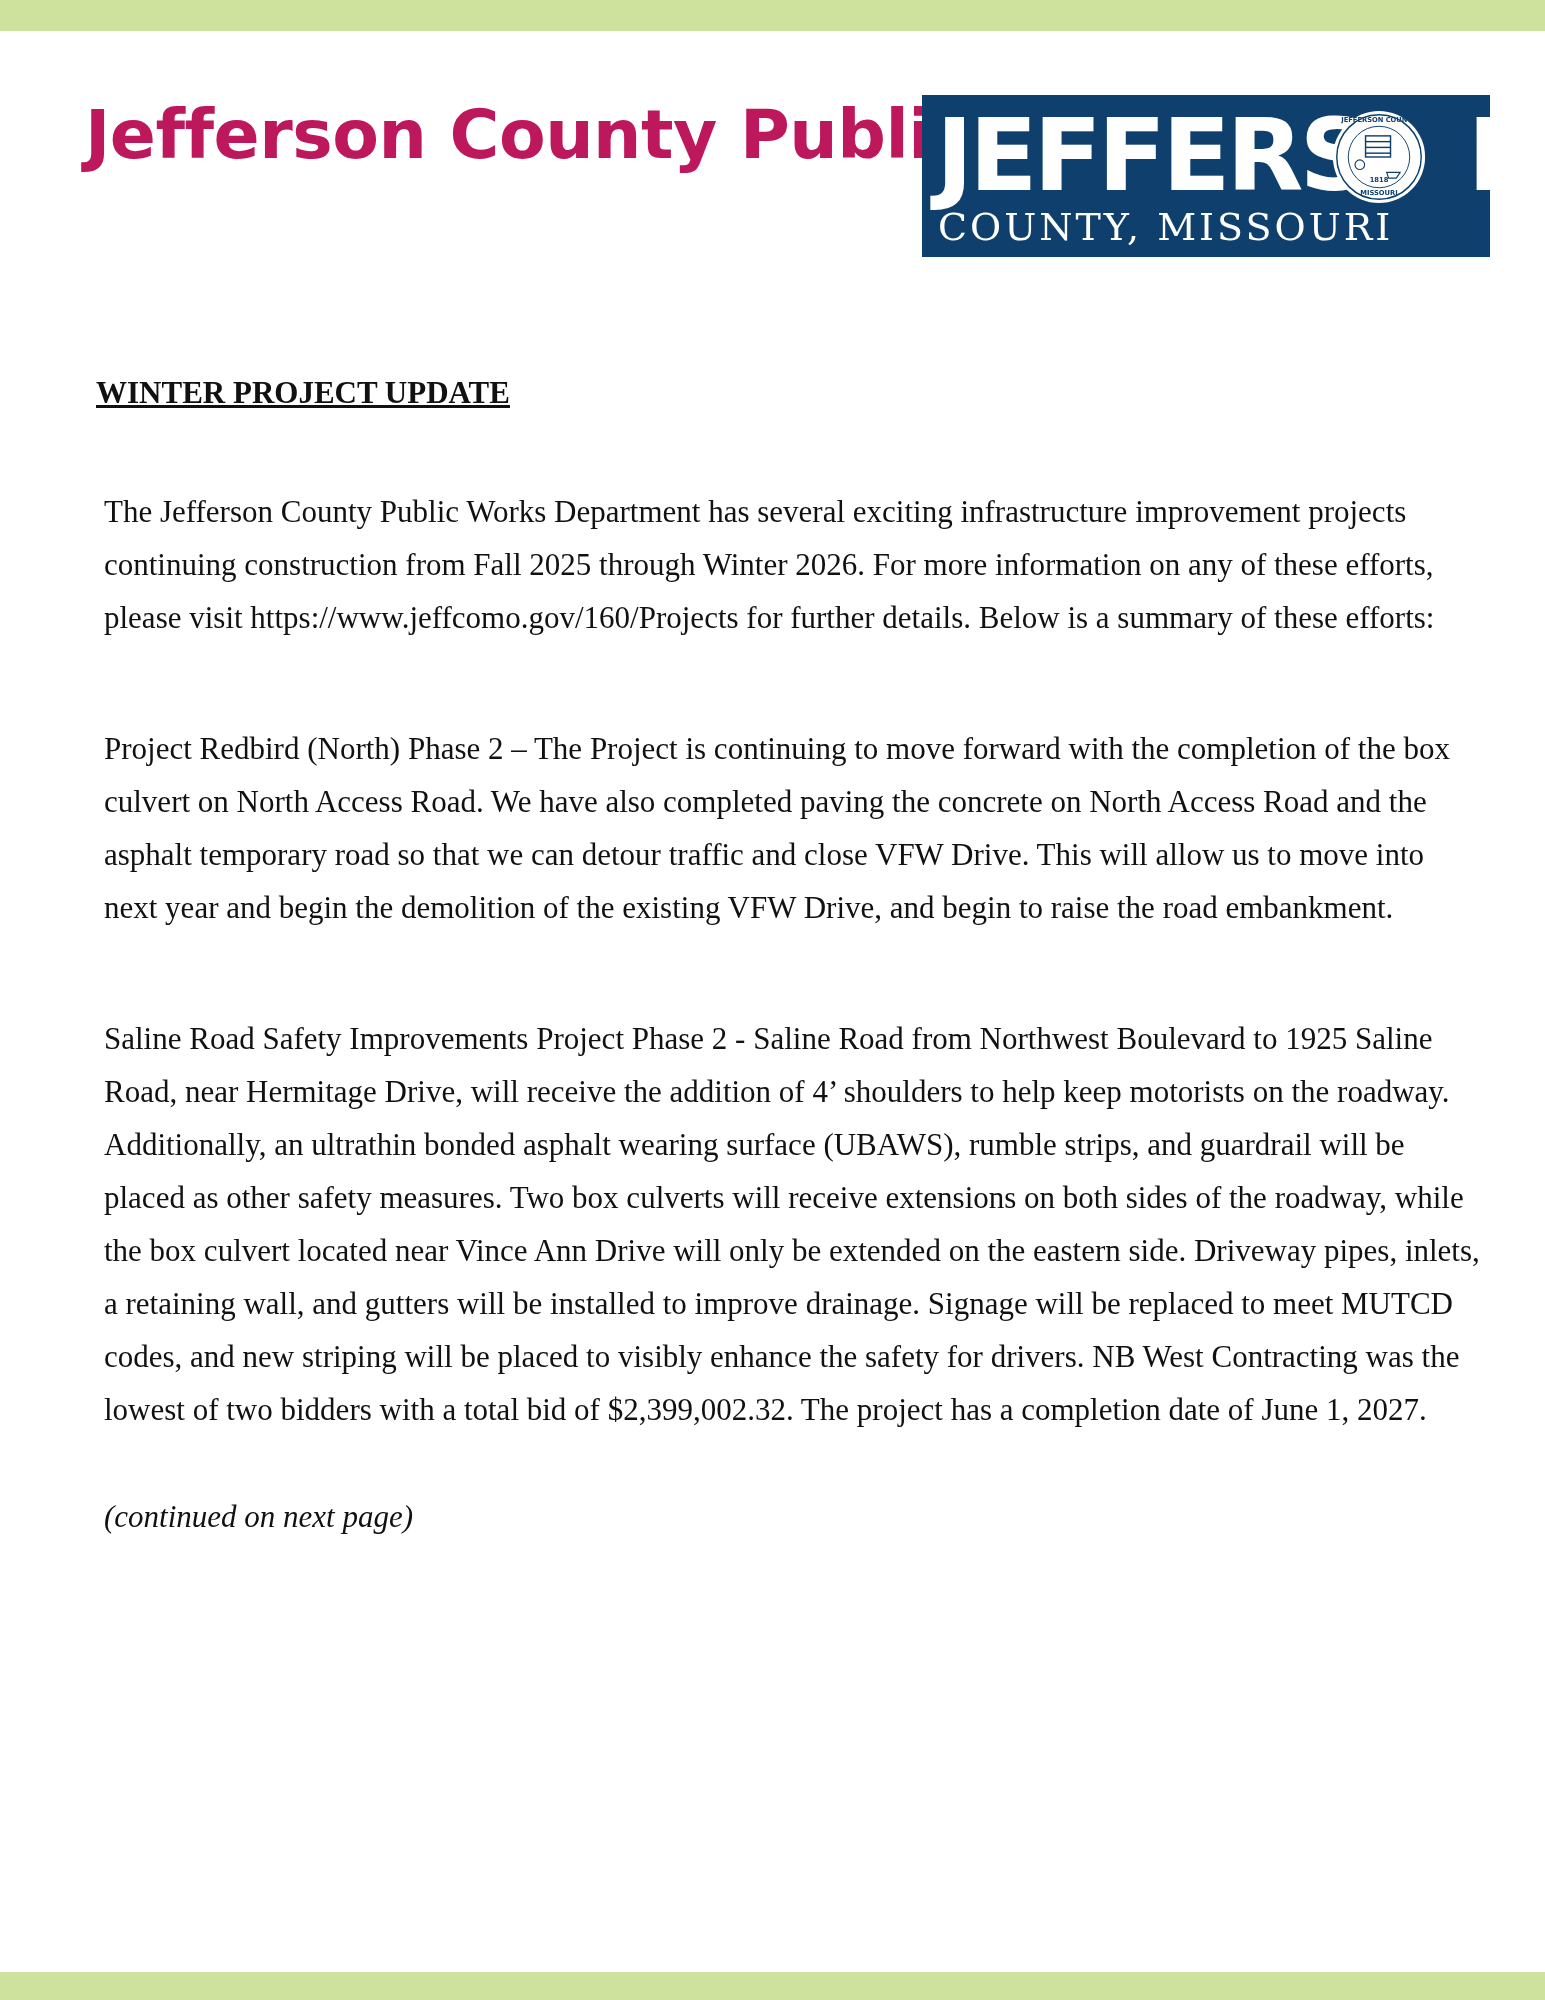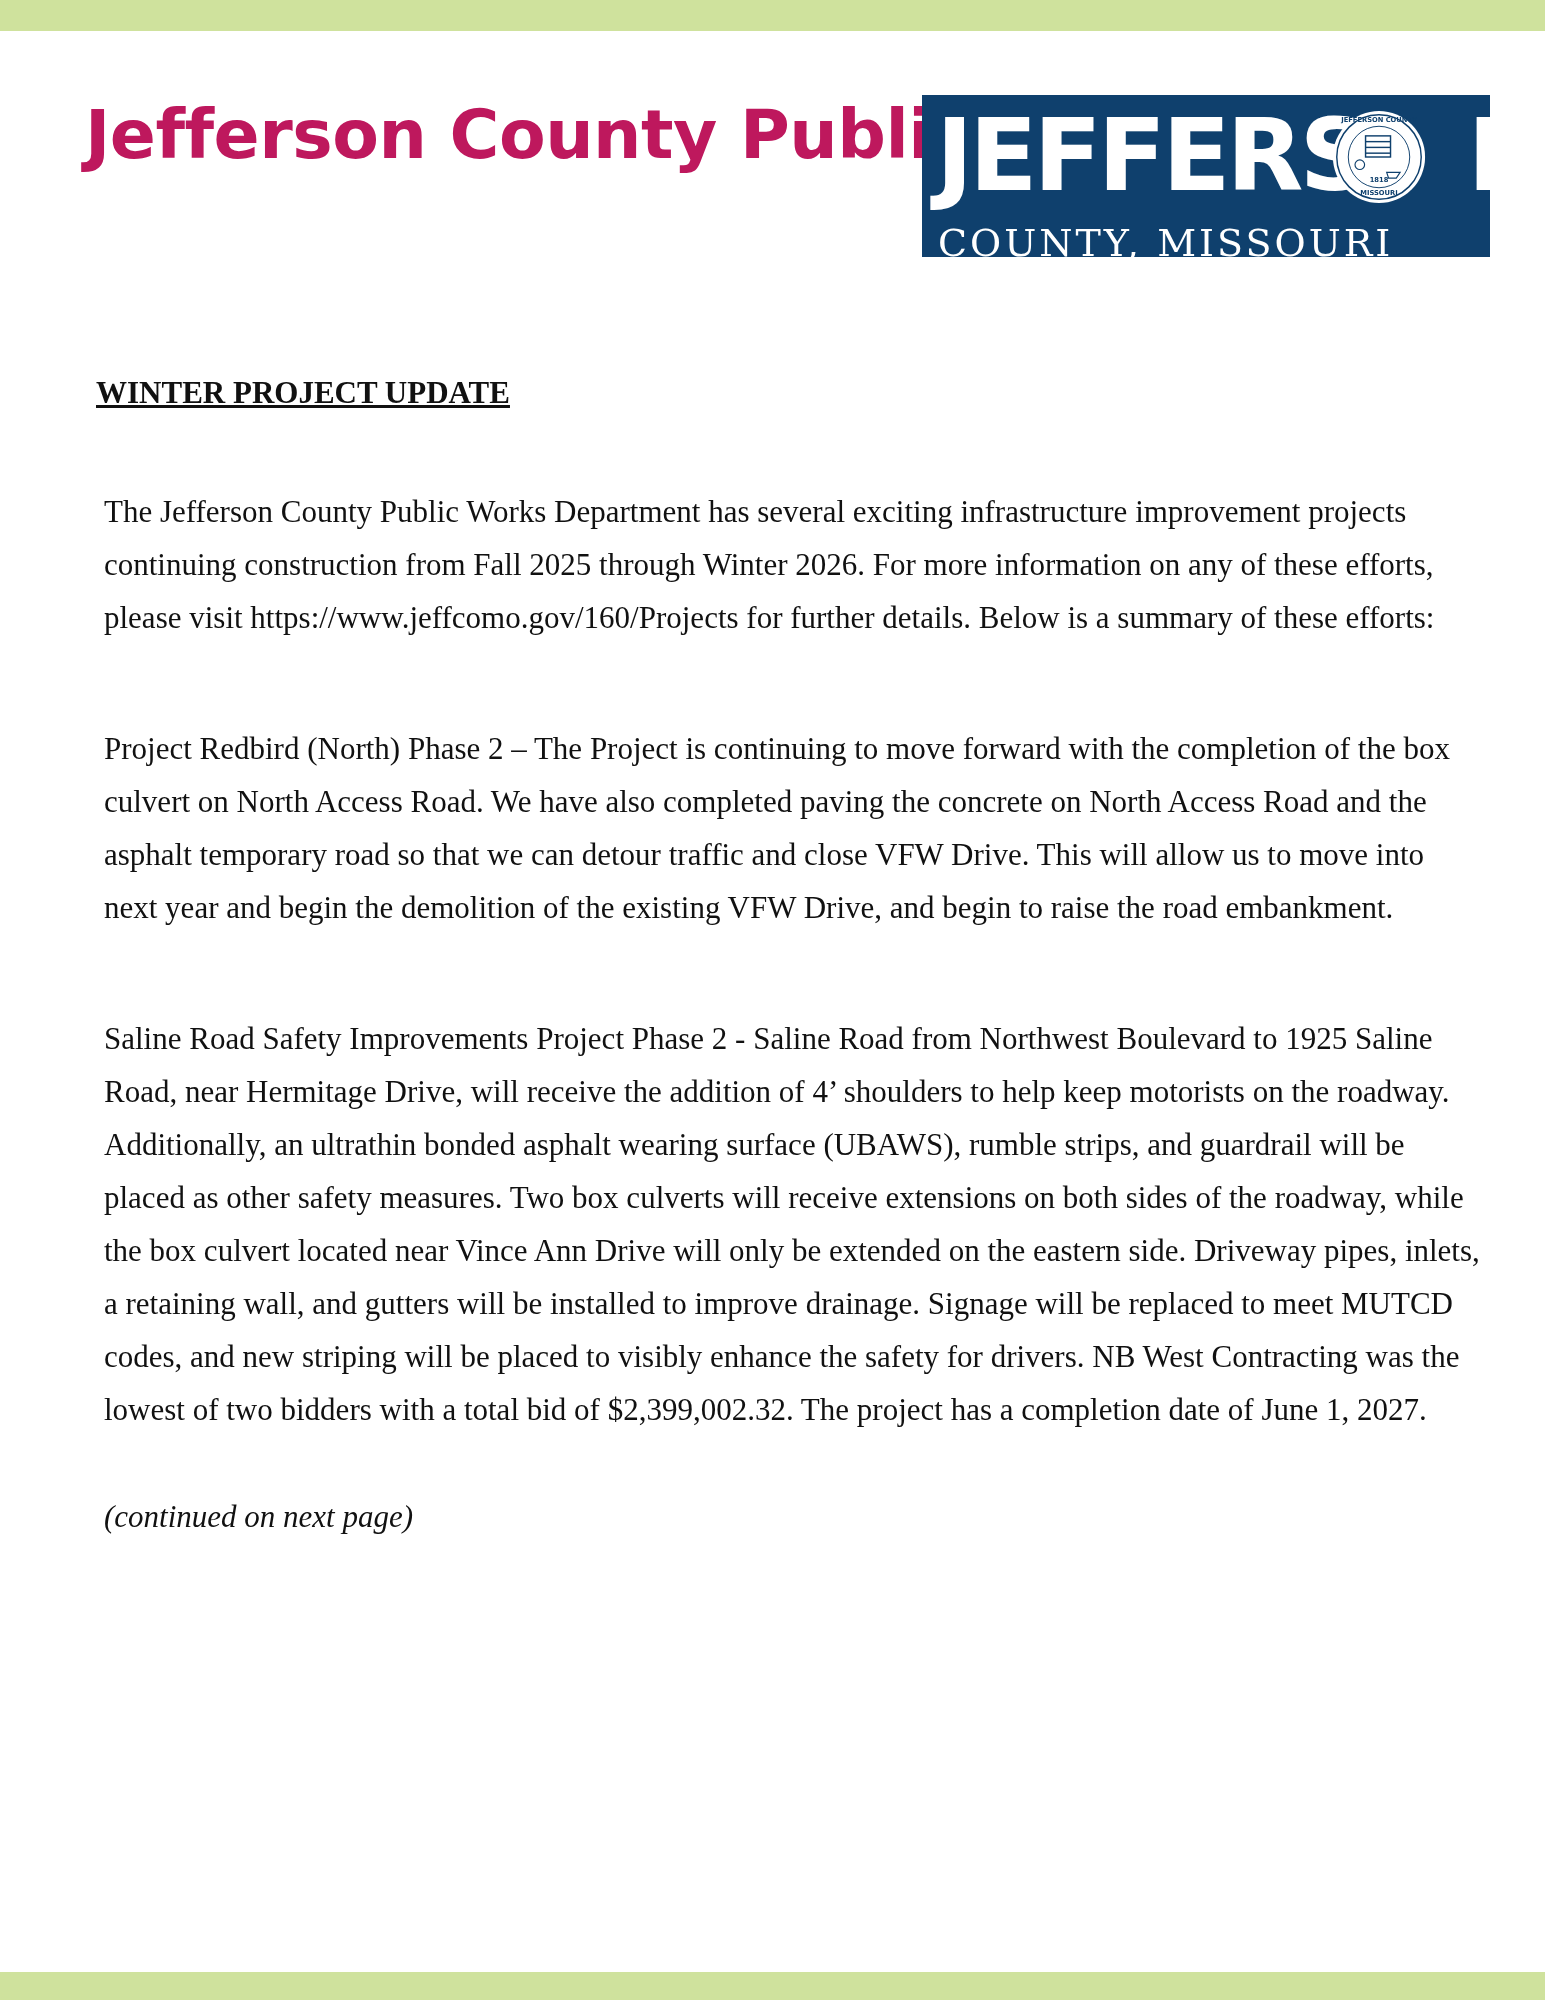--- a/index.html
+++ b/index.html
@@ -3,21 +3,21 @@
 <meta charset="utf-8">
 <style>
   html, body { margin:0; padding:0; }
   body { width:1545px; height:2000px; position:relative; background:#ffffff; overflow:hidden; }
   .band { position:absolute; left:0; width:1545px; background:#cfe29d; }
   .band.top { top:0; height:31px; }
   .band.bottom { top:1972px; height:28px; }
   .dept-title { position:absolute; left:85px; top:104px; font-family:"DejaVu Sans", sans-serif; font-weight:bold; font-size:68px; line-height:62px; color:#be185d; letter-spacing:-0.5px; }
   .logo { position:absolute; left:922px; top:95px; width:568px; height:162px; background:#0f406d; color:#fff; }
   .logo-top { position:absolute; left:14px; top:6px; font-family:"DejaVu Sans", sans-serif; font-weight:bold; font-size:100px; line-height:110px; letter-spacing:-4px; white-space:nowrap; }
-  .logo-bottom { position:absolute; left:16px; top:110px; font-family:"DejaVu Serif", serif; font-size:38px; line-height:44px; letter-spacing:3px; white-space:nowrap;margin-top:16px; }
+  .logo-bottom { position:absolute; left:16px; top:110px; font-family:"DejaVu Serif", serif; font-size:38px; line-height:44px; letter-spacing:3px; white-space:nowrap; }
   .seal { position:absolute; left:409px; top:14px; width:96px; height:96px; }
   .content { position:absolute; left:92px; top:362px; width:1400px; font-family:"Liberation Serif", serif; font-size:31px; line-height:53px; color:#111; }
   .heading { font-weight:bold; text-decoration:underline; margin:4px; }
   p { margin:12px; }
   .gap1 { height:50px; }
   .gap2 { height:54px; }
   .lead { font-weight:normal; }
   .cont { font-style:italic; margin-top:54px; }
 </style>
 </head>

